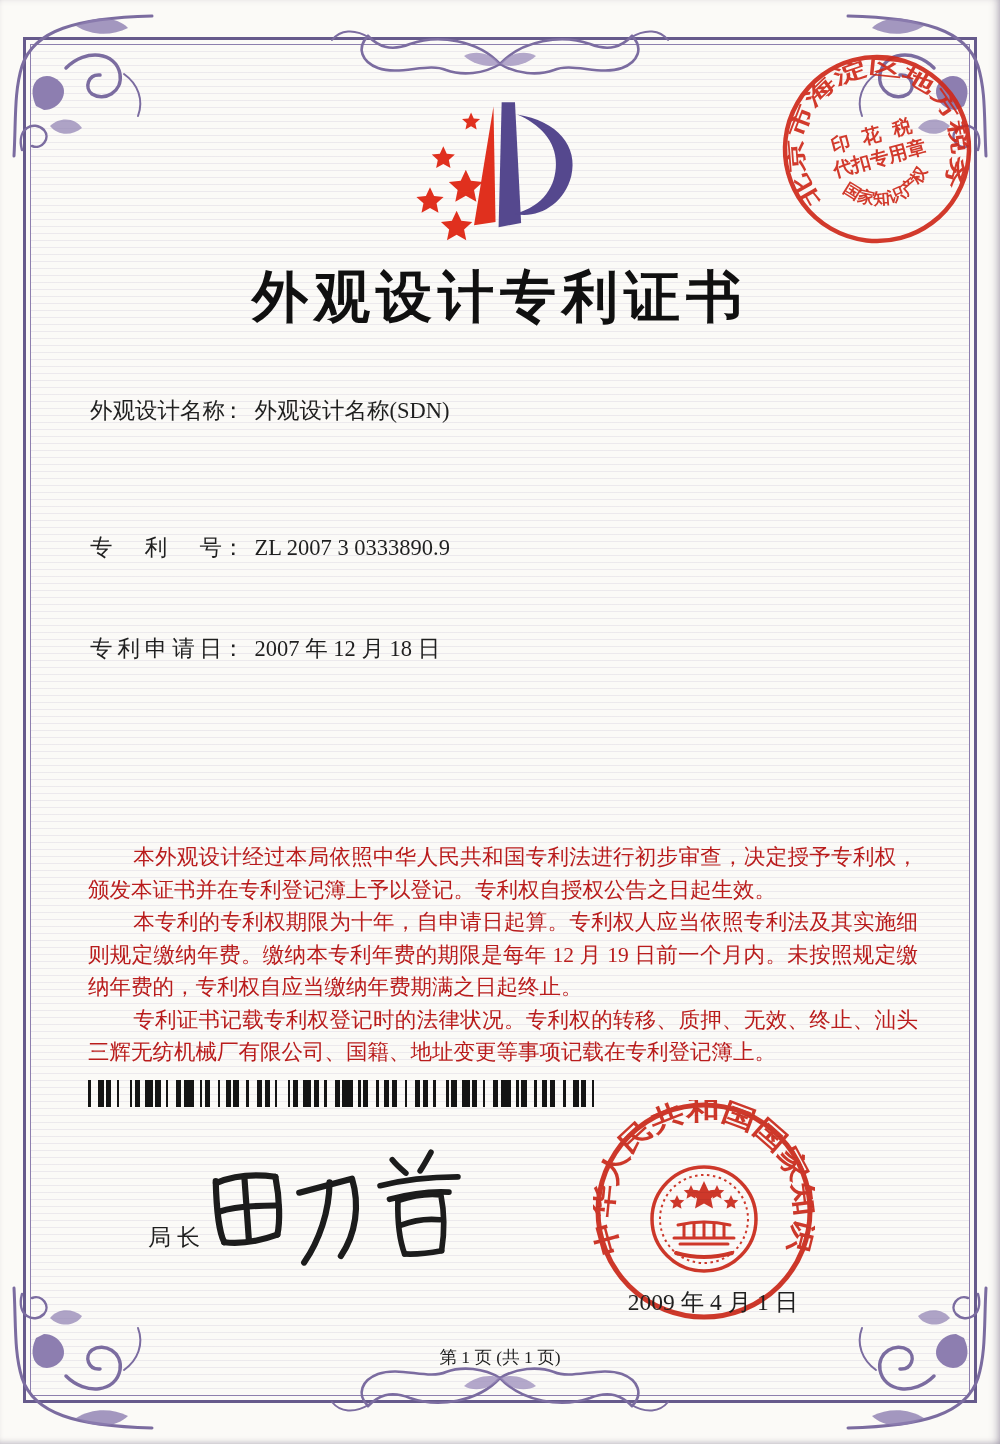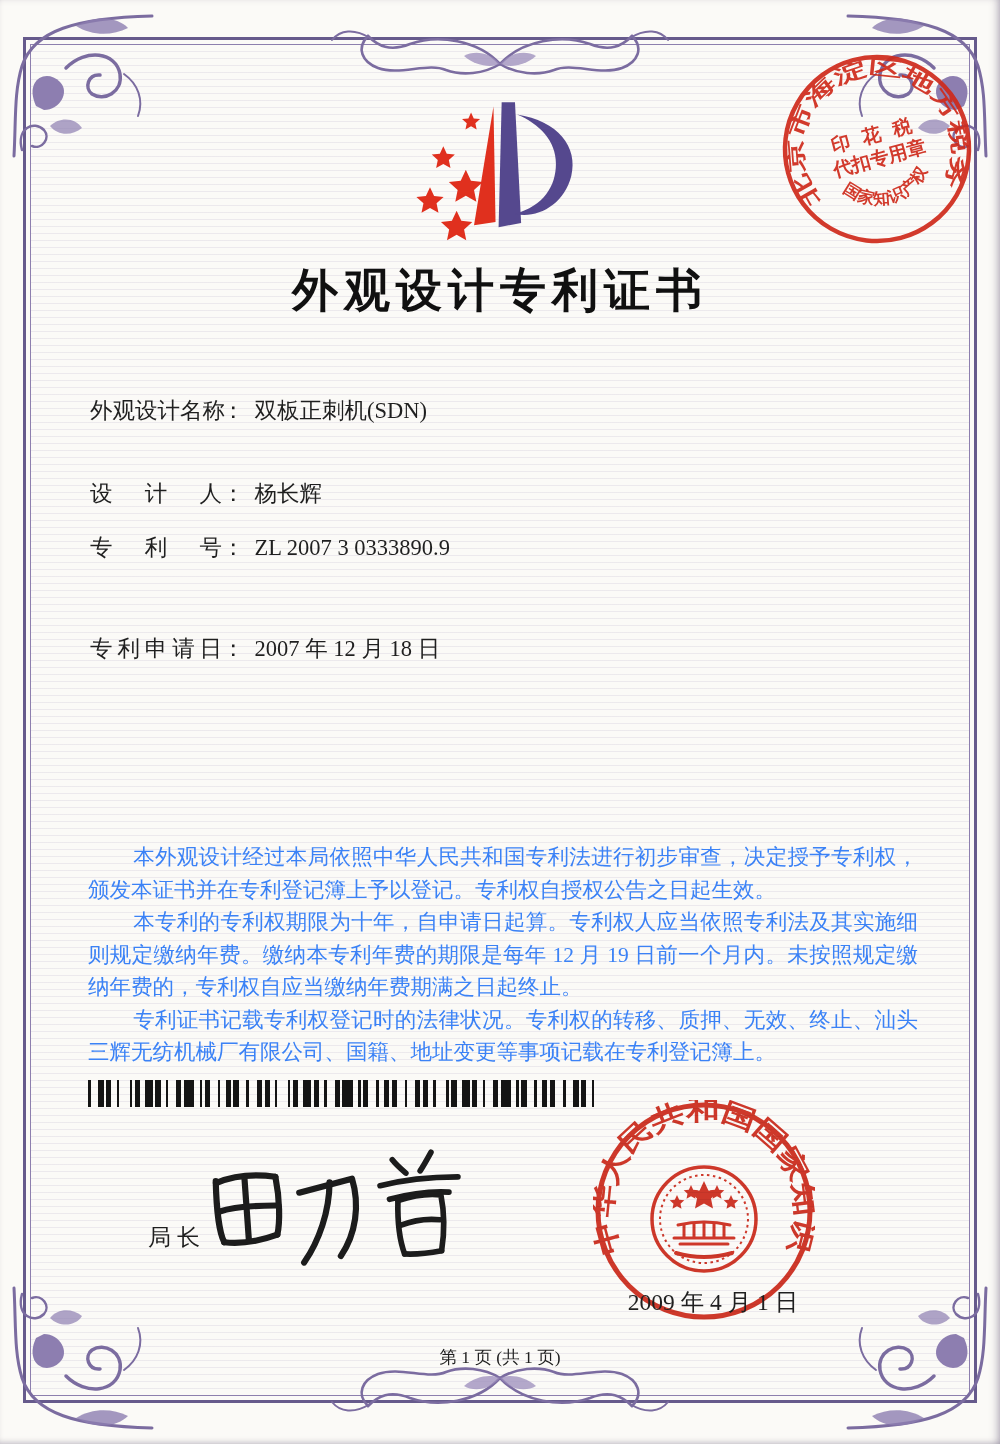--- a/index.html
+++ b/index.html
@@ -20,26 +20,26 @@
   
   .frame {
     position:absolute; left:30px; right:30px; top:44px; bottom:48px;
     border:1.5px solid #8d7fae; outline:3px solid #665a8c; outline-offset:4px;
   }
   .ornament { position:absolute; pointer-events:none; }
   .cert-no { position:absolute; left:46px; top:102px; font-size:23px; letter-spacing:3px; }
   .logo { position:absolute; left:402px; top:90px; }
   .tax-stamp { position:absolute; left:778px; top:50px; transform:rotate(-15deg); opacity:.92; }
   .title { position:absolute; left:0; right:0; top:260px; text-align:center;
-           font-size:46px; font-weight:bold; letter-spacing:6px; color:#101010; }
+           font-size:56px; font-weight:bold; letter-spacing:6px; color:#101010; }
   .field { position:absolute; left:90px; font-size:22.5px; white-space:nowrap; }
   .field .lbl { display:inline-block; width:132px; text-align:justify; text-align-last:justify; }
   .field .colon { display:inline-block; margin-right:10px; }
   .paras { position:absolute; left:88px; width:830px; top:841px;
-           font-size:21.5px; line-height:32.5px; text-align:justify; color:#3b82f6; }
+           font-size:21.5px; line-height:32.5px; text-align:justify; color:#b91c1c; }
   .paras p { text-indent:2.1em; }
   .barcode { position:absolute; left:88px; top:1080px; height:27px; white-space:nowrap; font-size:0; }
   .director { position:absolute; left:148px; top:1222px; font-size:23px; letter-spacing:6px; }
   .signature { position:absolute; left:202px; top:1152px; transform:rotate(-2deg); }
   .seal { position:absolute; left:593px; top:1100px; opacity:.93; mix-blend-mode:multiply; }
   .issue-date { position:absolute; left:608px; top:1286px; width:210px; text-align:center;
                 font-size:23.5px; white-space:nowrap; }
   .footer { position:absolute; left:0; right:0; top:1345px; text-align:center; font-size:17.5px; }
   .hidden-data { position:absolute; width:1px; height:1px; overflow:hidden; clip-path:inset(50%); }
   svg text { font-family:"Liberation Serif","DejaVu Serif",serif; }
@@ -131,24 +131,21 @@
     <text x="0" y="-8" text-anchor="middle" font-size="19" font-weight="bold" fill="#cf2a1b" letter-spacing="4">印 花 税</text>
     <text x="0" y="16" text-anchor="middle" font-size="19" font-weight="bold" fill="#cf2a1b">代扣专用章</text>
     <text font-size="16" font-weight="bold" fill="#cf2a1b">
       <textPath href="#tax-arc-bottom" startOffset="2" textLength="118" lengthAdjust="spacingAndGlyphs">国家知识产权局</textPath>
     </text>
   </svg>
 
   <div class="title">外观设计专利证书</div>
 
   <div class="field" style="top:395px">
-    <span class="lbl">外观设计名称</span><span class="colon">：</span><span>双板正刺机(SDN)</span>
-  </div>
-  <div class="field" style="top:478px">
-    <span class="lbl">设计人</span><span class="colon">：</span><span>杨长辉</span>
+    <span class="lbl">外观设计名称</span><span class="colon">：</span><span>外观设计名称(SDN)</span>
   </div>
   <div class="field" style="top:532px">
     <span class="lbl">专利号</span><span class="colon">：</span><span>ZL 2007 3 0333890.9</span>
   </div>
   <div class="field" style="top:633px">
     <span class="lbl">专利申请日</span><span class="colon">：</span><span>2007 年 12 月 18 日</span>
   </div>
 
   <div class="paras">
     <p>本外观设计经过本局依照中华人民共和国专利法进行初步审查，决定授予专利权，颁发本证书并在专利登记簿上予以登记。专利权自授权公告之日起生效。</p>

